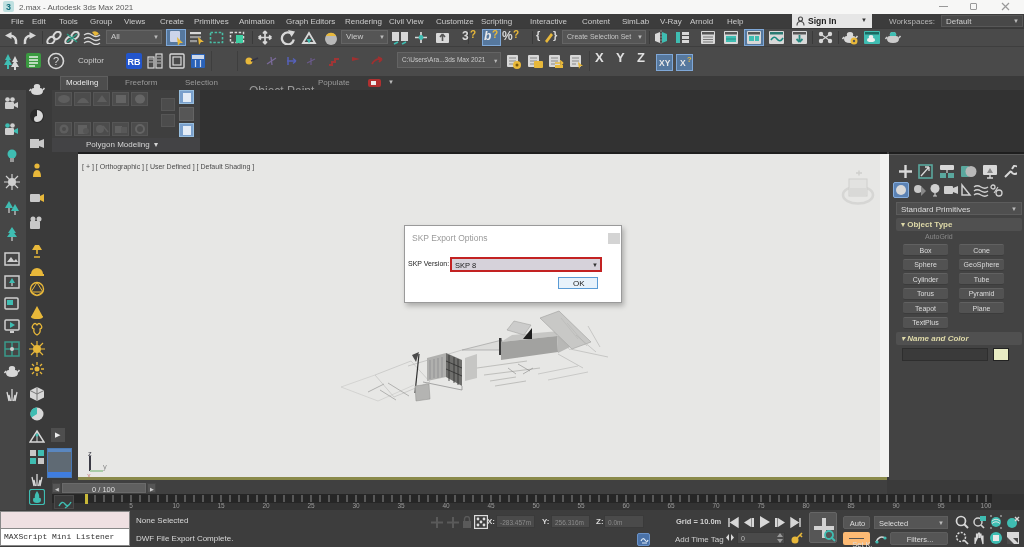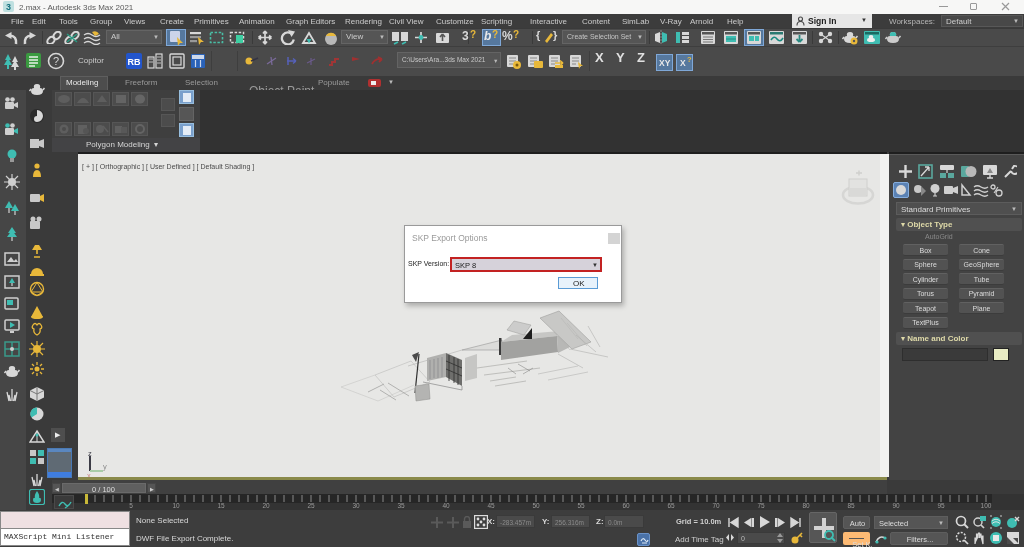--- a/index.html
+++ b/index.html
@@ -684,21 +684,21 @@
 <div class="abs" style="left:14px;top:148.0px;width:45px;height:12px;background:#525252;border-radius:2px;border-top:1px solid #616161;border-bottom:1px solid #3c3c3c;">
       <span class="txt" style="left:0px;top:1.5px;font-size:7px;color:#dcdcdc;width:45px;text-align:center;">Teapot</span>
     </div>
 <div class="abs" style="left:70px;top:148.0px;width:45px;height:12px;background:#525252;border-radius:2px;border-top:1px solid #616161;border-bottom:1px solid #3c3c3c;">
       <span class="txt" style="left:0px;top:1.5px;font-size:7px;color:#dcdcdc;width:45px;text-align:center;">Plane</span>
     </div>
 <div class="abs" style="left:14px;top:162.5px;width:45px;height:12px;background:#525252;border-radius:2px;border-top:1px solid #616161;border-bottom:1px solid #3c3c3c;">
       <span class="txt" style="left:0px;top:1.5px;font-size:7px;color:#dcdcdc;width:45px;text-align:center;">TextPlus</span>
     </div>
 <div class="abs" style="left:7px;top:178px;width:126px;height:13px;background:#505050;border-radius:2px;">
-      <span class="txt" style="left:5px;top:2px;font-size:8px;color:#ded9a8;">▾ <b>Name and Color</b></span>
+      <span class="txt" style="left:5px;top:2px;font-size:8px;color:#ded9a8;font-style:italic;">▾ <b>Name and Color</b></span>
     </div>
 <div class="abs" style="left:13px;top:194px;width:86px;height:13px;background:#3a3a3a;border:1px solid #2e2e2e;"></div>
 <div class="abs" style="left:104px;top:194px;width:16px;height:13px;background:#e9ecc4;border:1px solid #222;"></div>
 </div>
 <div class="abs" style="left:0;top:480px;width:1024px;height:14px;">
 <div class="abs" style="left:52px;top:0px;width:972px;height:14px;background:#404040;"></div>
 <div class="abs" style="left:887px;top:0px;width:137px;height:14px;background:#3a3a3a;"></div>
 <div class="abs" style="left:52px;top:3px;width:9px;height:10px;background:#555555;border:1px solid #464646;">
       <span class="txt" style="left:2px;top:2px;font-size:5px;color:#ccc;">◀</span>
     </div>

